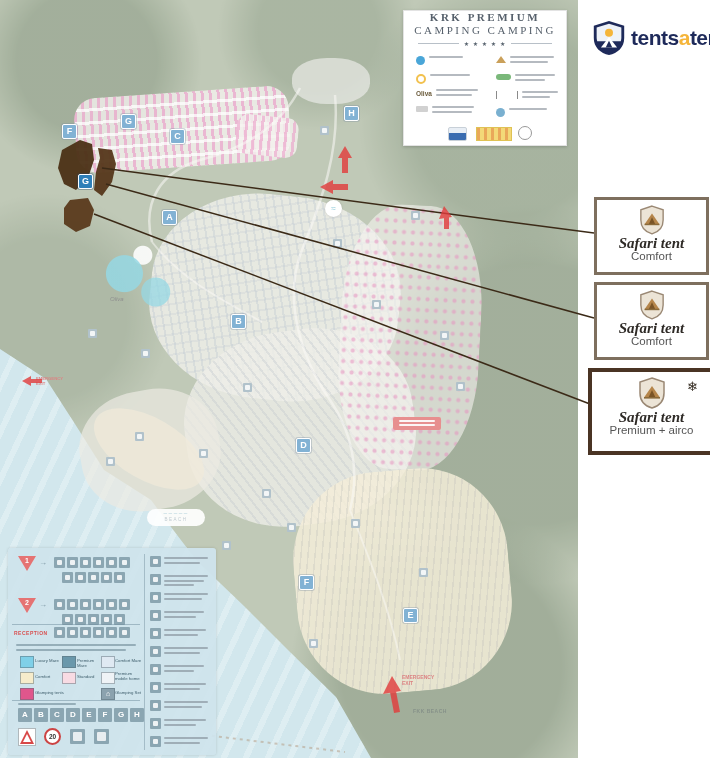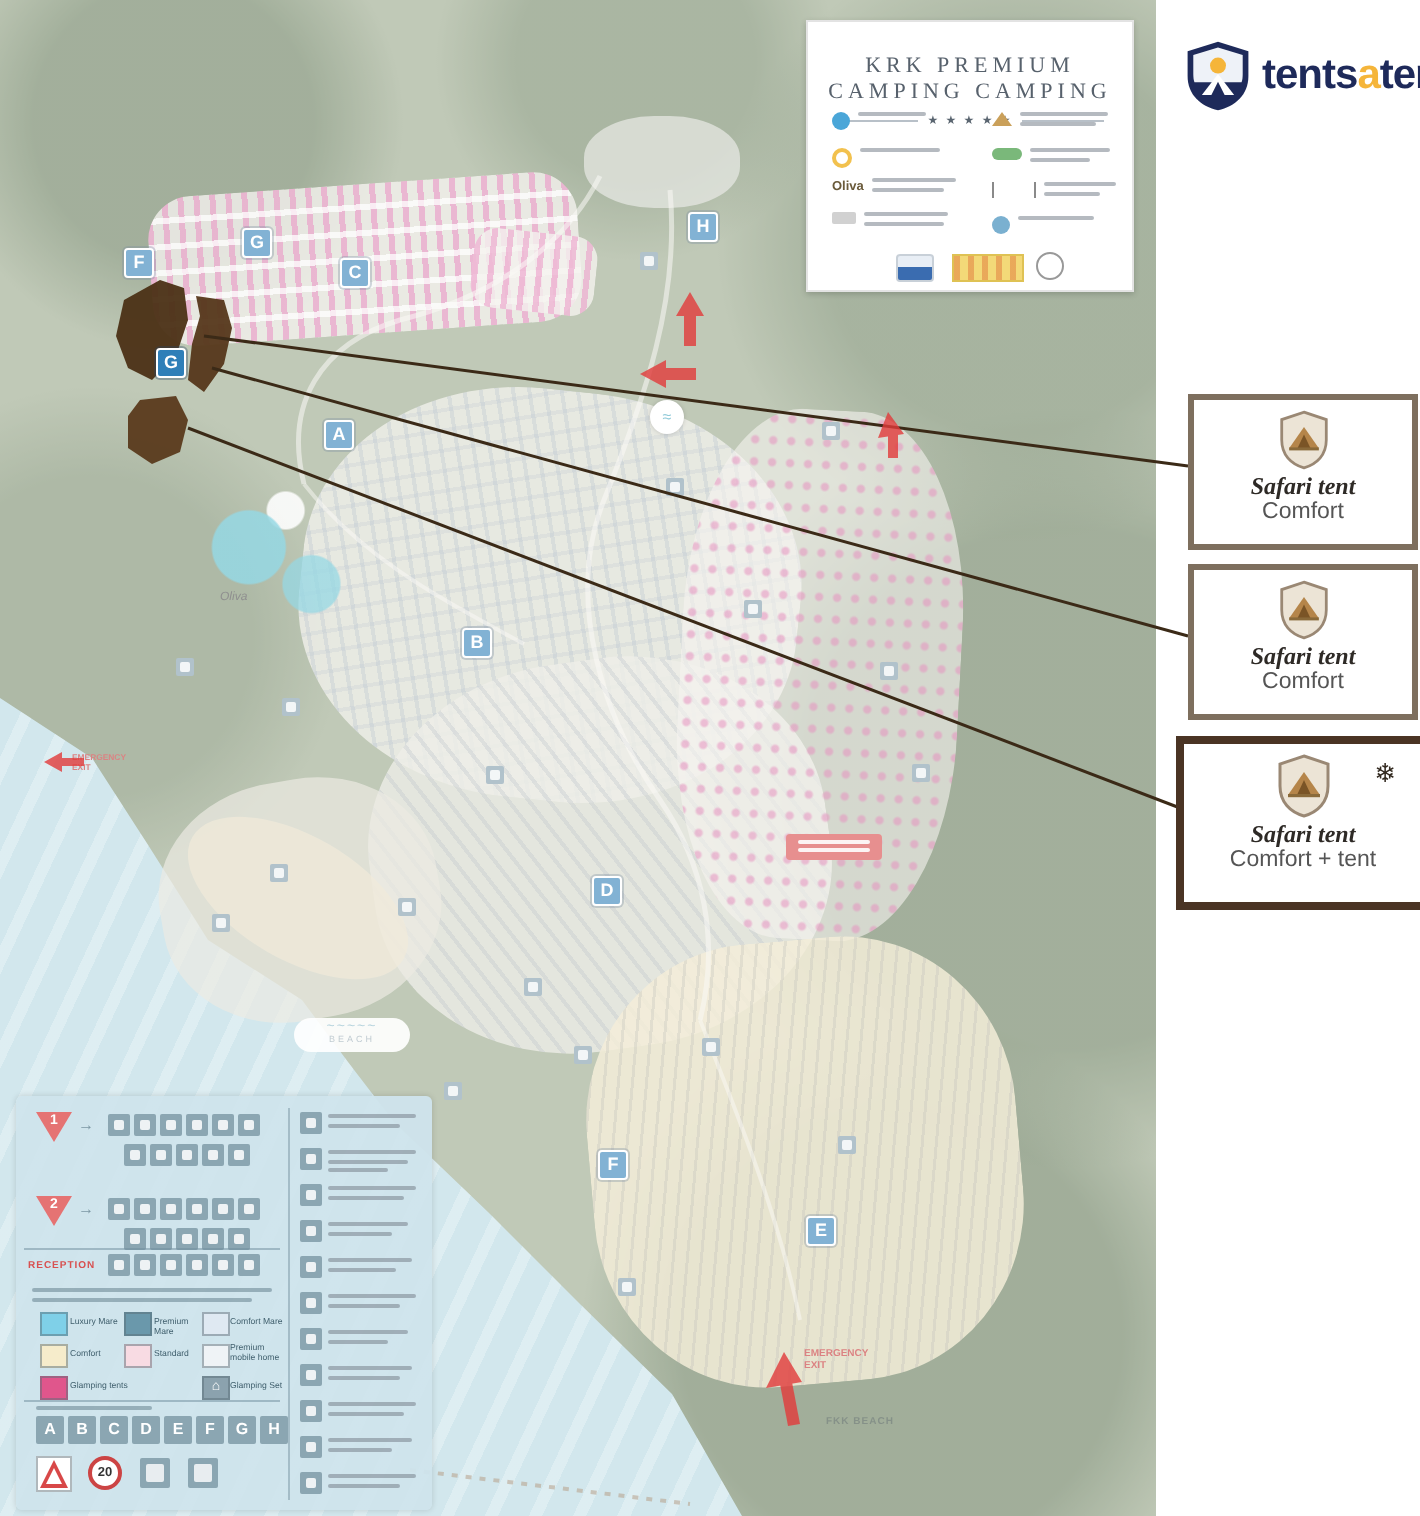--- a/index.html
+++ b/index.html
@@ -77,21 +77,21 @@
   .overlay{position:absolute;left:0;top:0;pointer-events:none;}
 
   
   .zbadge.g2{left:78px;top:174px;z-index:5;}
 
   
   .card{position:absolute;left:403px;top:10px;width:162px;height:134px;background:#fff;
     border:1px solid #e3e3e3;box-shadow:0 1px 3px rgba(0,0,0,.18);z-index:3;}
   .card .t1,.card .t2{text-align:center;font-family:"Liberation Serif", serif;color:#57616c;
     font-size:11px;letter-spacing:2.5px;line-height:13px;}
-  .card .t1{margin-top:16px;}
+  .card .t1{margin-top:0;font-weight:bold;}
   .stars-row{display:flex;align-items:center;gap:5px;margin:3px 14px 0 14px;}
   .stars-row .rule{flex:1;height:1px;background:#b8c0c8;}
   .stars-row .st{font-size:6px;color:#5a6570;letter-spacing:1px;}
   .crow{position:absolute;display:flex;align-items:flex-start;gap:4px;}
   .tl{height:2px;background:rgba(120,130,140,.55);border-radius:1px;margin-bottom:2.5px;}
   .cic{flex:none;}
   .ic-blue{width:9px;height:9px;border-radius:50%;background:#4aa6d8;}
   .ic-sun{width:6px;height:6px;border-radius:50%;background:#fff;border:2px solid #f2c14e;}
   .ic-oliva{font-size:6.5px;font-weight:bold;color:#6a5a3a;line-height:9px;}
   .ic-smudge{width:12px;height:6px;background:rgba(140,140,140,.4);border-radius:1px;}
@@ -112,21 +112,21 @@
   .brand .word .a{color:#f5b53a;}
 
   
   .tbox{position:absolute;width:109px;height:72px;background:#fff;border:3px solid #7e6f5e;
     display:flex;flex-direction:column;align-items:center;z-index:3;}
   .tbox.b1{left:594px;top:197px;}
   .tbox.b2{left:594px;top:282px;}
   .tbox.b3{left:588px;top:368px;width:119px;height:79px;border:4px solid #4a3424;}
   .tbox .shield{margin-top:5px;}
   .tbox .ttl{font-family:"Liberation Serif", serif;font-style:italic;font-weight:bold;
-    font-size:12px;color:#2e2a26;line-height:13px;margin-top:2px;}
+    font-size:15px;color:#2e2a26;line-height:13px;margin-top:2px;}
   .tbox .sub{font-size:11.5px;color:#555;line-height:13px;}
   .tbox .flake{position:absolute;right:13px;top:7px;font-size:13px;color:#332a20;}
 
   
   .panel{position:absolute;left:8px;top:548px;width:208px;height:207px;background:rgba(207,228,236,.95);
     border-radius:3px;box-shadow:0 0 3px rgba(0,0,0,.15);z-index:3;font-family:"Liberation Sans", sans-serif;}
   .panel .vdiv{position:absolute;left:136px;top:6px;width:1px;height:196px;background:rgba(110,140,155,.45);}
   .panel .hdiv{position:absolute;left:4px;width:128px;height:1px;background:rgba(110,140,155,.5);}
   .tri{position:absolute;width:18px;height:15px;background:#e57373;
     clip-path:polygon(0 0,100% 0,50% 100%);color:#fff;font-size:7px;font-weight:bold;
@@ -354,21 +354,21 @@
 
   <div class="tbox b3">
     <span class="flake">❄</span>
     <svg class="shield" width="28" height="32" viewBox="0 0 28 32">
       <path d="M14 1 L26 5 V16 C26 24 21 29 14 31 C7 29 2 24 2 16 V5 Z" fill="#ece4d6" stroke="#9a8874" stroke-width="1.5"></path>
       <path d="M14 9 L22 20.5 H6 Z" fill="#b5854a"></path>
         <path d="M14 13 L17.5 20.5 H10.5 Z" fill="#7a5426"></path>
       <rect x="6" y="20" width="16" height="1.6" fill="#8a6a3a"></rect>
     </svg>
     <div class="ttl">Safari tent</div>
-    <div class="sub">Comfort + tent</div>
+    <div class="sub">Premium + airco</div>
   </div>
 
   <div class="panel">
     <div class="vdiv"></div>
 
     <div class="tri" style="left:10px;top:8px;">1</div>
     <span class="arrow" style="left:31px;top:11px;"></span>
     <div class="irow" style="left:46px;top:9px;">
       <i class="lg-ic"></i>
         <i class="lg-ic"></i>

